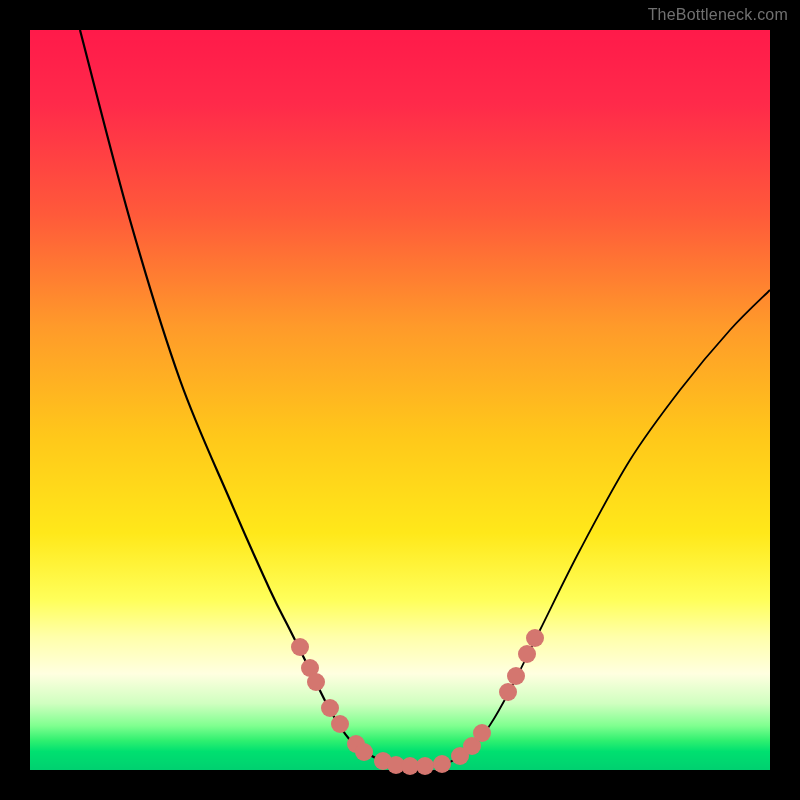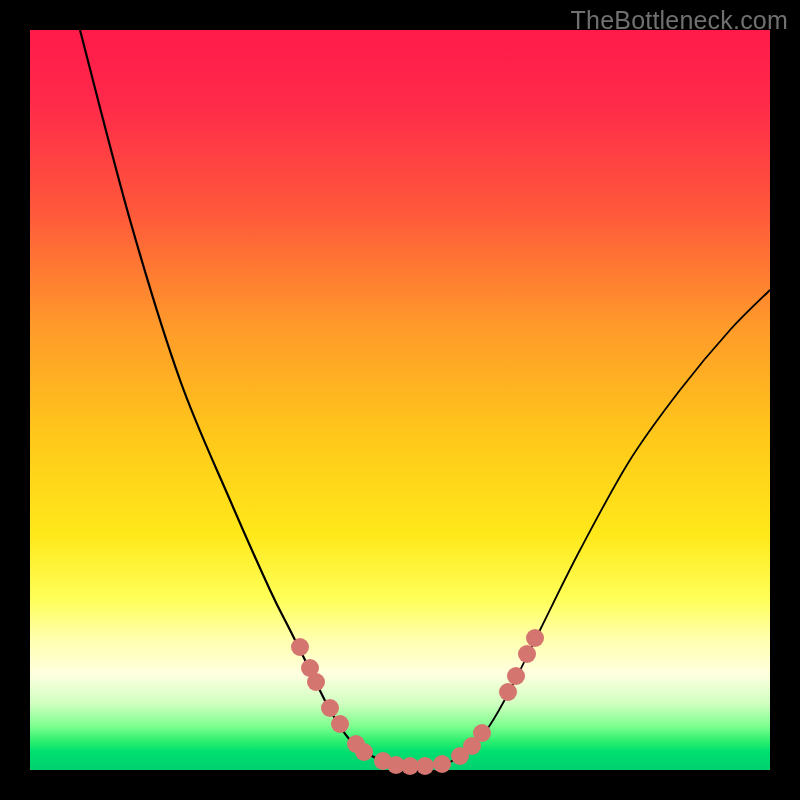--- a/index.html
+++ b/index.html
@@ -37,21 +37,21 @@
       #30f070 96%,
       #00e070 97.5%,
       #00d070 100%
     );
   }
   .watermark {
     position: absolute;
     top: 6px;
     right: 12px;
     font-family: Arial, Helvetica, sans-serif;
-    font-size: 25px;
+    font-size: 16px;
     color: #707070;
     font-weight: 500;
     letter-spacing: 0.2px;
   }
   svg.curves {
     position: absolute;
     left: 0;
     top: 0;
     width: 740px;
     height: 740px;

